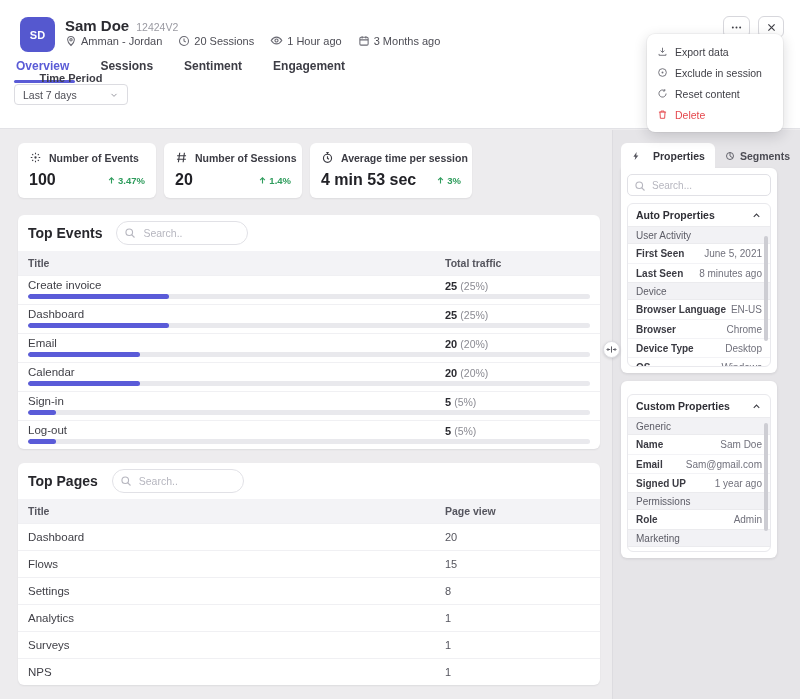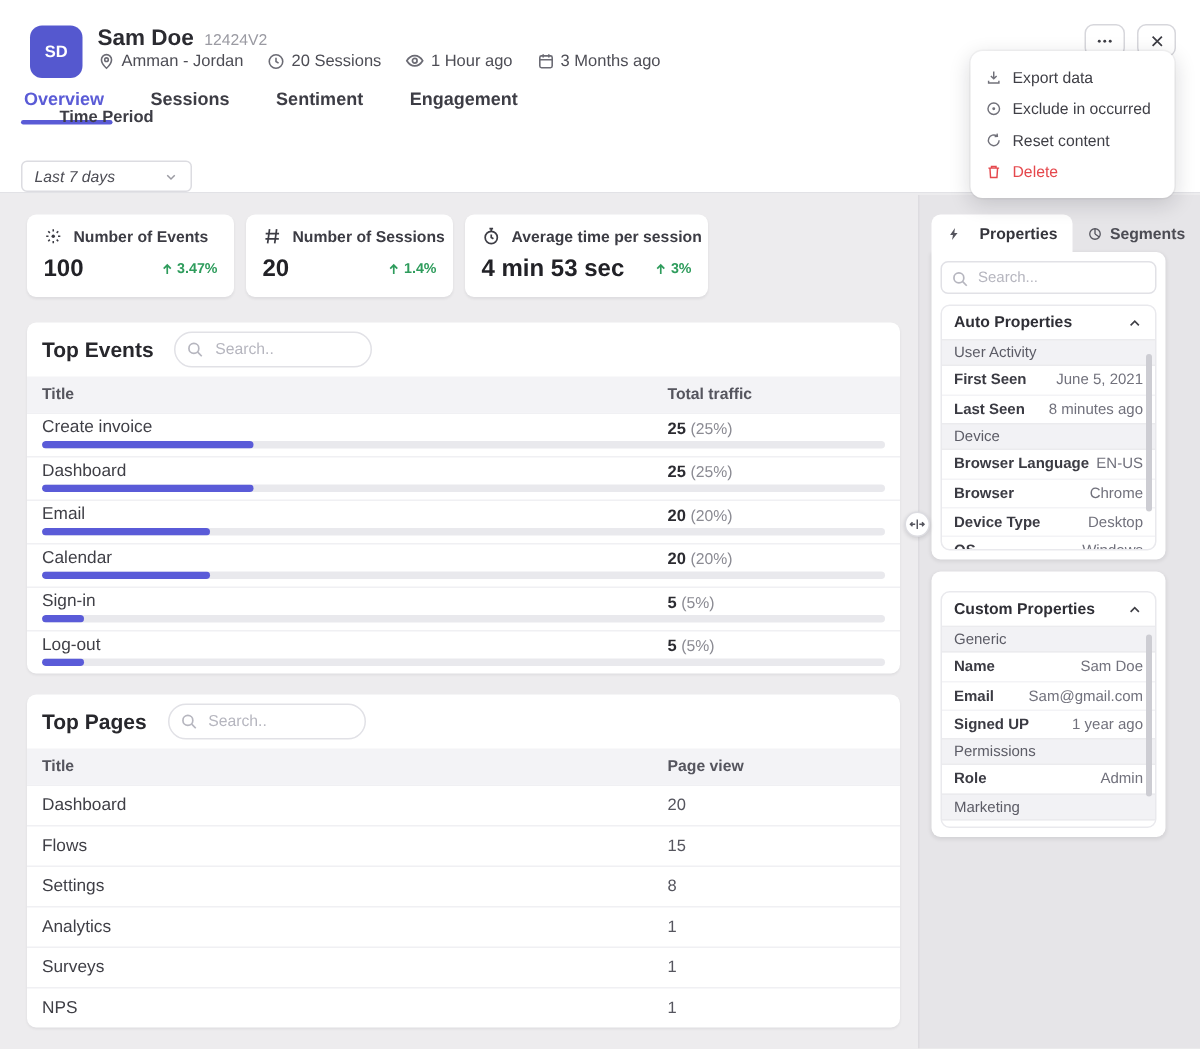--- a/index.html
+++ b/index.html
@@ -45,23 +45,23 @@
   }
   .tab.active { color:#5a5bd6; }
   .tab.active::after {
     content:""; position:absolute; left:0; right:-4px; bottom:2px;
     height:3px; border-radius:2px; background:#5a5bd6;
   }
 
   .time-period { position:absolute; left:14px; top:72px;text-align:center; }
   .tp-label { font-size:11px; font-weight:bold; color:#3d3d45; }
   .tp-select {
-    margin-top:23px; width:114px; height:21px; border:1px solid #dcdce1; border-radius:4px;
+    margin-top:0; width:114px; height:21px; border:1px solid #dcdce1; border-radius:4px;
     background:#fff; display:flex; align-items:center; justify-content:space-between;
-    padding:0 8px; font-size:10.5px; color:#4d4d55; cursor:pointer;font-style:italic;
+    padding:0 8px; font-size:10.5px; color:#4d4d55; cursor:pointer;
   }
   .tp-select svg { color:#9a9aa2; }
 
   
   .context-menu {
     position:absolute; left:647px; top:34px; width:136px; z-index:60;
     background:#fff; border-radius:8px; padding:7px 0;
     box-shadow:0 4px 14px rgba(20,20,30,.16), 0 0 0 1px rgba(20,20,30,.04);
   }
   .menu-item {
@@ -284,21 +284,21 @@
         </span>
       <span>Export data</span>
     </div>
     <div class="menu-item">
       <span>
           <svg width="11" height="11" viewBox="0 0 16 16" fill="none" stroke="currentColor" stroke-width="1.4">
             <circle cx="8" cy="8" r="5.6"></circle>
             <circle cx="8" cy="8" r="1.4" fill="currentColor" stroke="none"></circle>
           </svg>
         </span>
-      <span>Exclude in occurred</span>
+      <span>Exclude in session</span>
     </div>
     <div class="menu-item">
       <span>
           <svg width="11" height="11" viewBox="0 0 16 16" fill="none" stroke="currentColor" stroke-width="1.4">
             <path d="M13.2 8A5.2 5.2 0 1 1 11 3.8"></path>
             <path d="M11.2 1.6l.3 2.6-2.6.3"></path>
           </svg>
         </span>
       <span>Reset content</span>
     </div>

